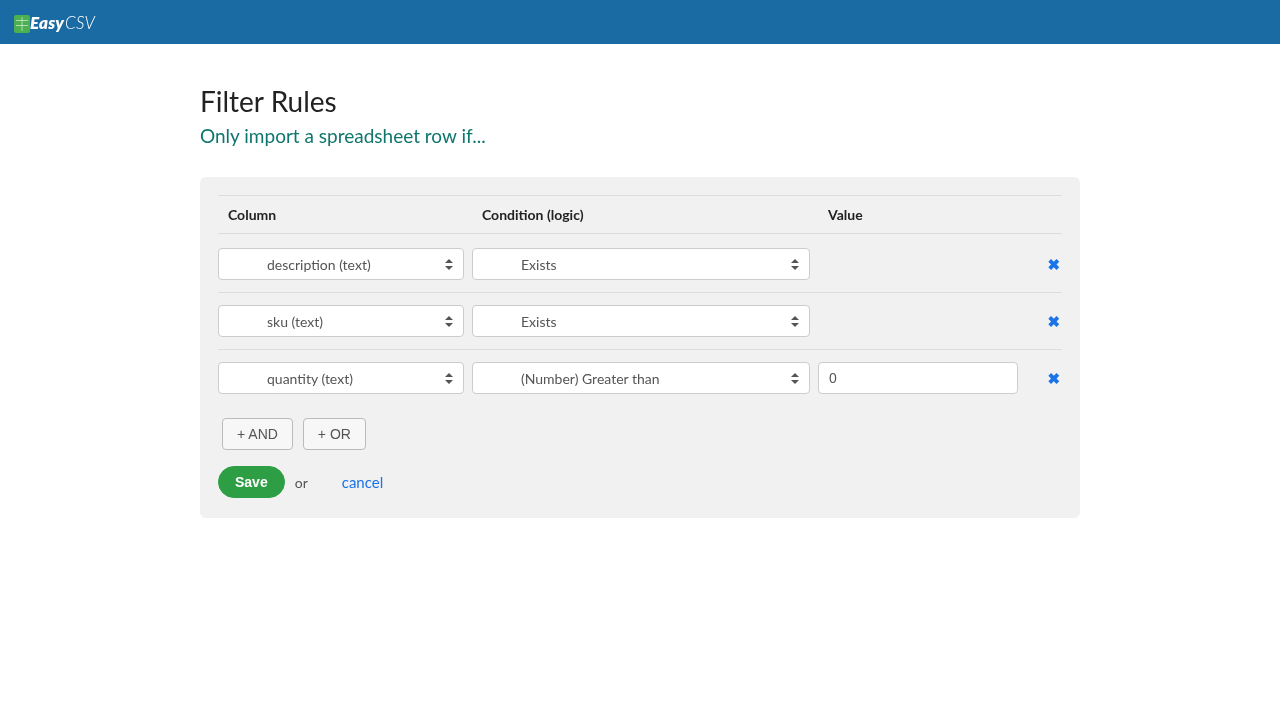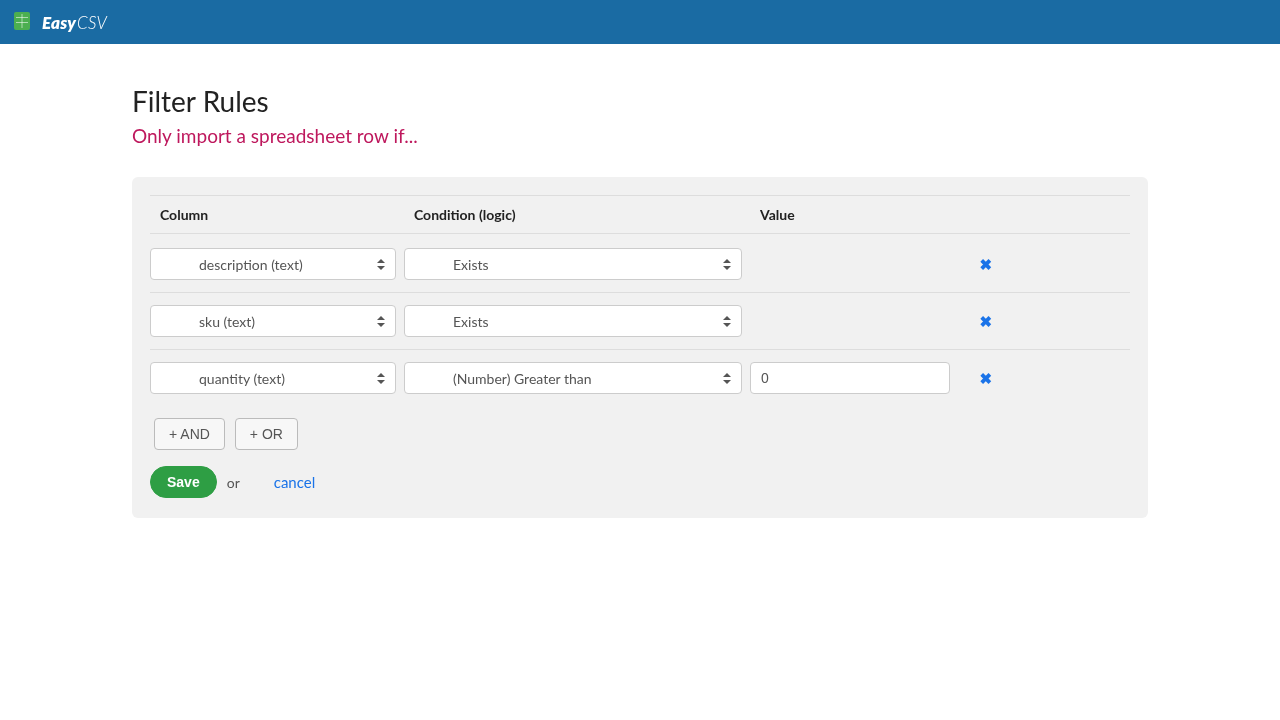--- a/index.html
+++ b/index.html
@@ -5,21 +5,21 @@
   * { box-sizing: border-box; margin: 0; padding: 0; }
   html, body { width: 1280px; height: 720px; font-family: "Lato", "Helvetica Neue", Arial, sans-serif; color: #222; background: #fff; }
   
   .topbar {
     height: 44px;
     background: #1a6ba3;
     display: flex;
     align-items: center;
     padding-left: 14px;
   }
-  .logo-wrap { display: flex; align-items: flex-start; gap: 12px; }
+  .logo-wrap { display: flex; align-items: flex-end; gap: 0; }
   .sheet-icon {
     width: 16px; height: 18px;
     background: #4caf50;
     border-radius: 2px;
     position: relative;
     display: inline-block;
   }
   .sheet-icon::before,
   .sheet-icon::after {
     content: "";
@@ -27,34 +27,34 @@
     background: rgba(255,255,255,.55);
   }
   .sheet-icon::before { left: 50%; top: 2px; bottom: 2px; width: 1px; transform: translateX(-.5px); }
   .sheet-icon::after  { top: 33%; left: 2px; right: 2px; height: 1px; box-shadow: 0 5px 0 rgba(255,255,255,.55); }
   .brand { color: #fff; font-size: 17px; letter-spacing: .2px; }
   .brand .bold { font-weight: 800; font-style: italic; }
   .brand .light { font-weight: 300; font-style: italic; margin-left: 1px; }
 
   
   .page {
-    width: 1016px;
+    width: 880px;
     margin: 0 auto;
     padding-top: 40px;
   }
   h1.title {
     font-size: 28px;
     font-weight: 400;
     color: #222;
     margin-bottom: 6px;
   }
   .subtitle {
     font-size: 19px;
     font-weight: 400;
-    color: #be185d;
+    color: #0f766e;
     margin-bottom: 30px;
   }
 
   
   .card {
     background: #f1f1f1;
     border-radius: 6px;
     padding: 18px 18px 20px 18px;
   }
 

